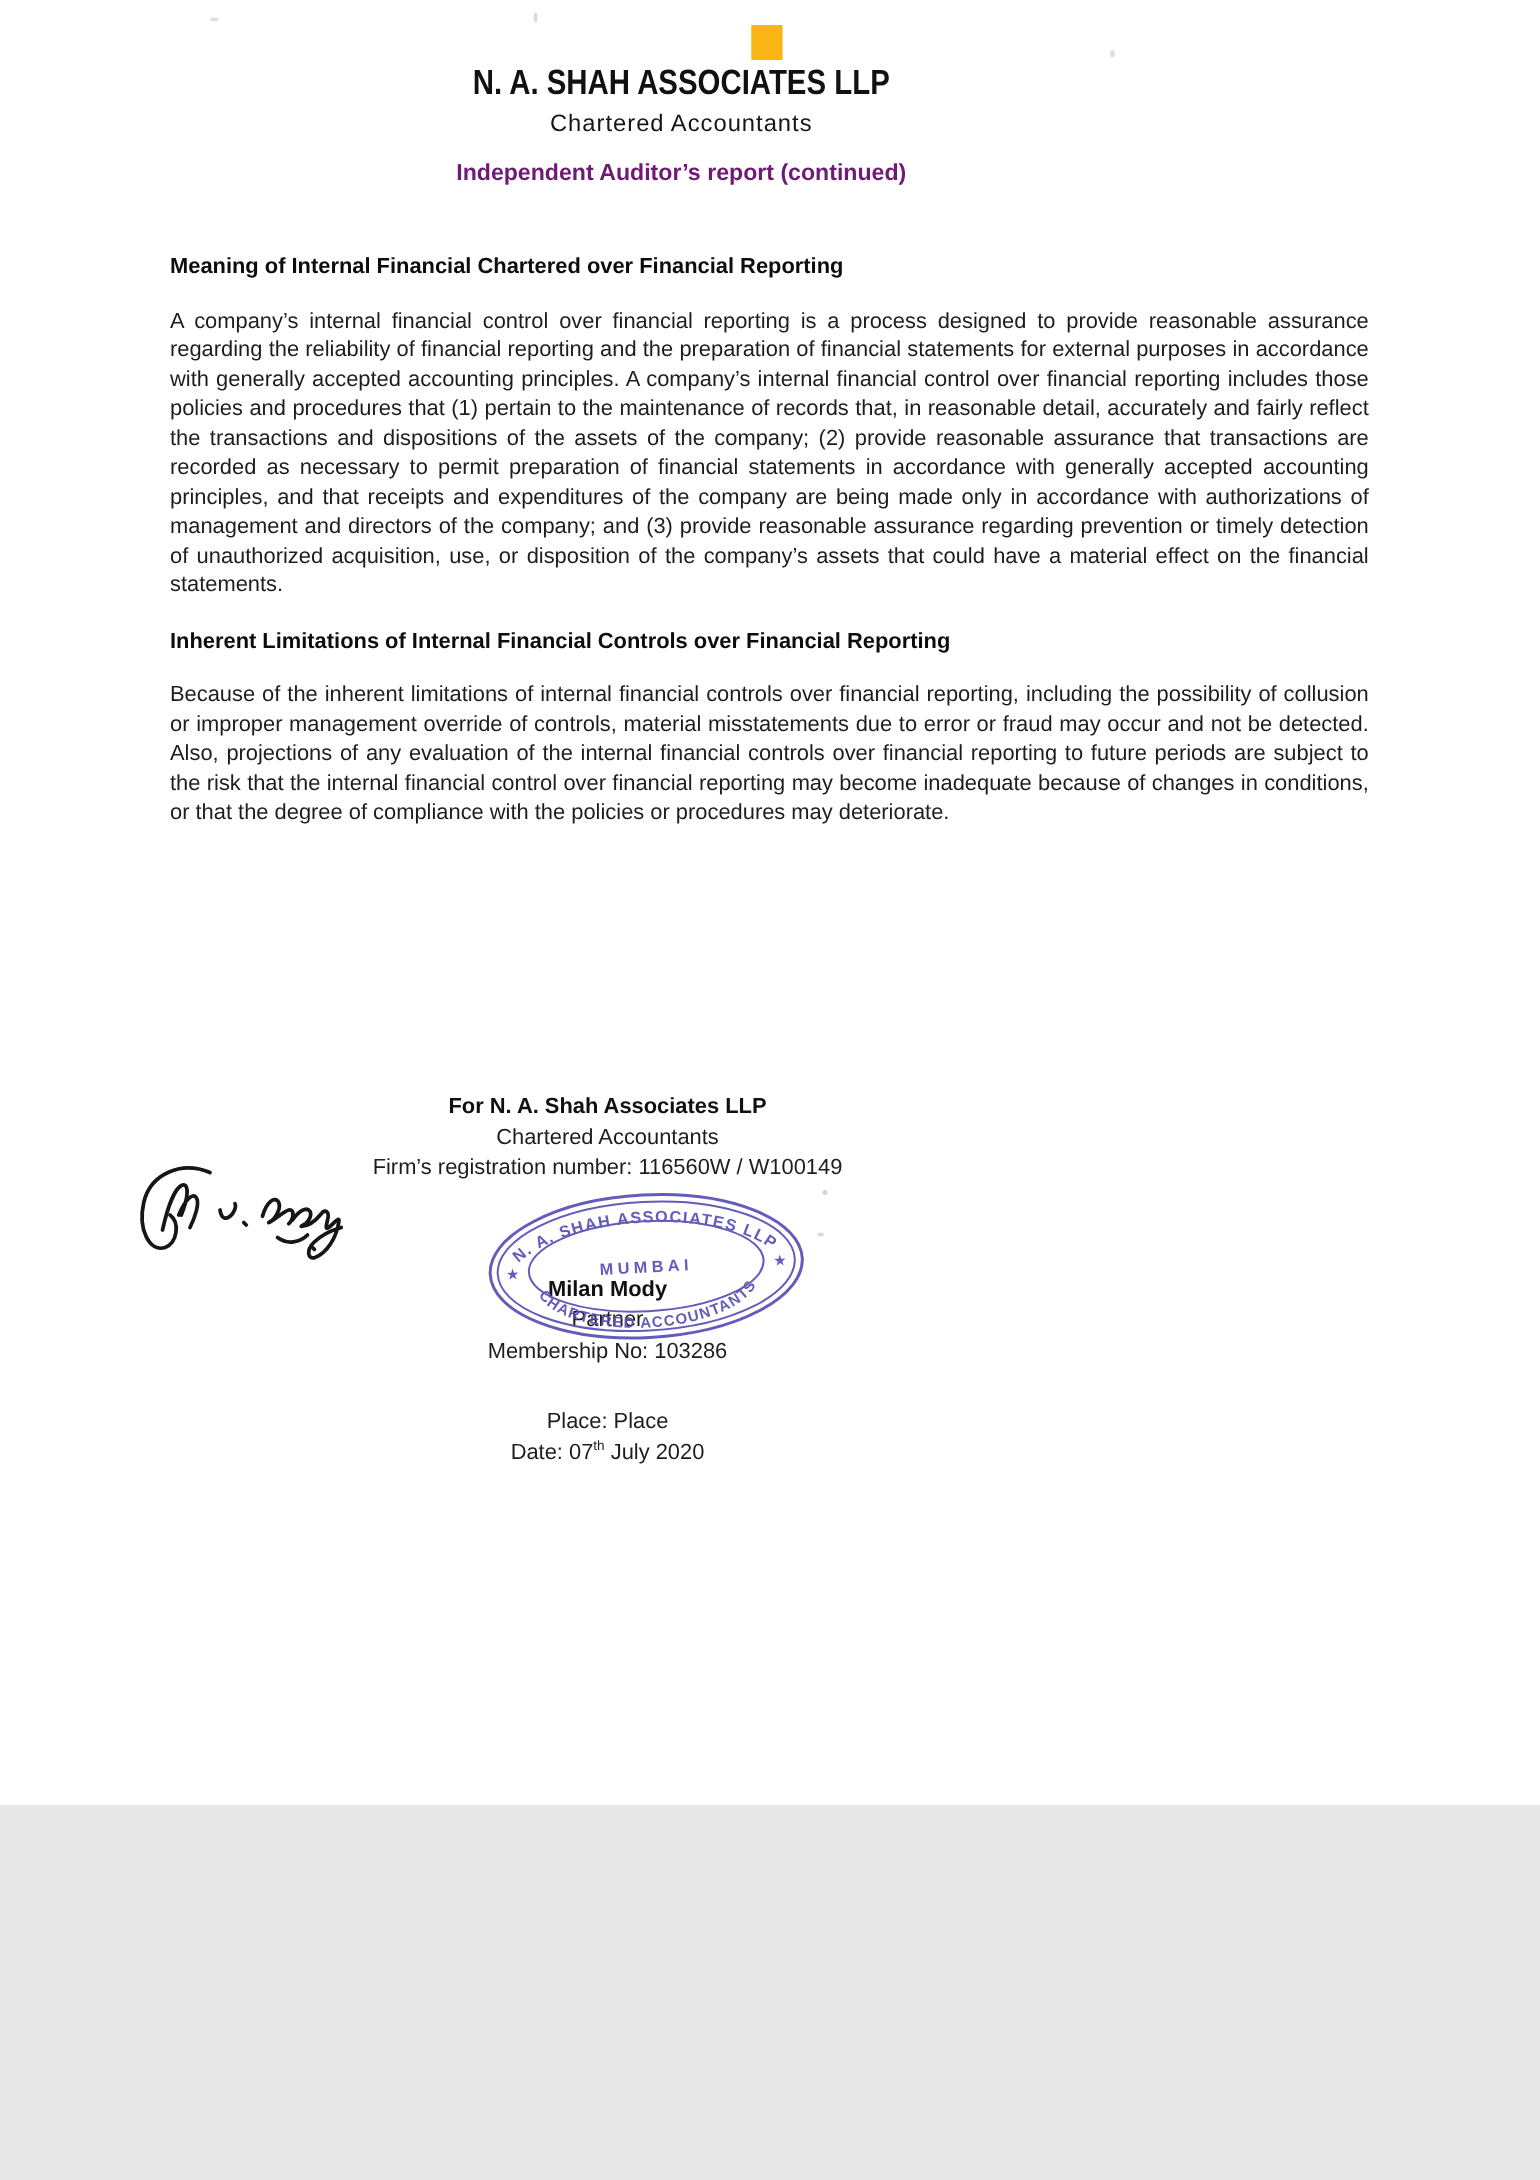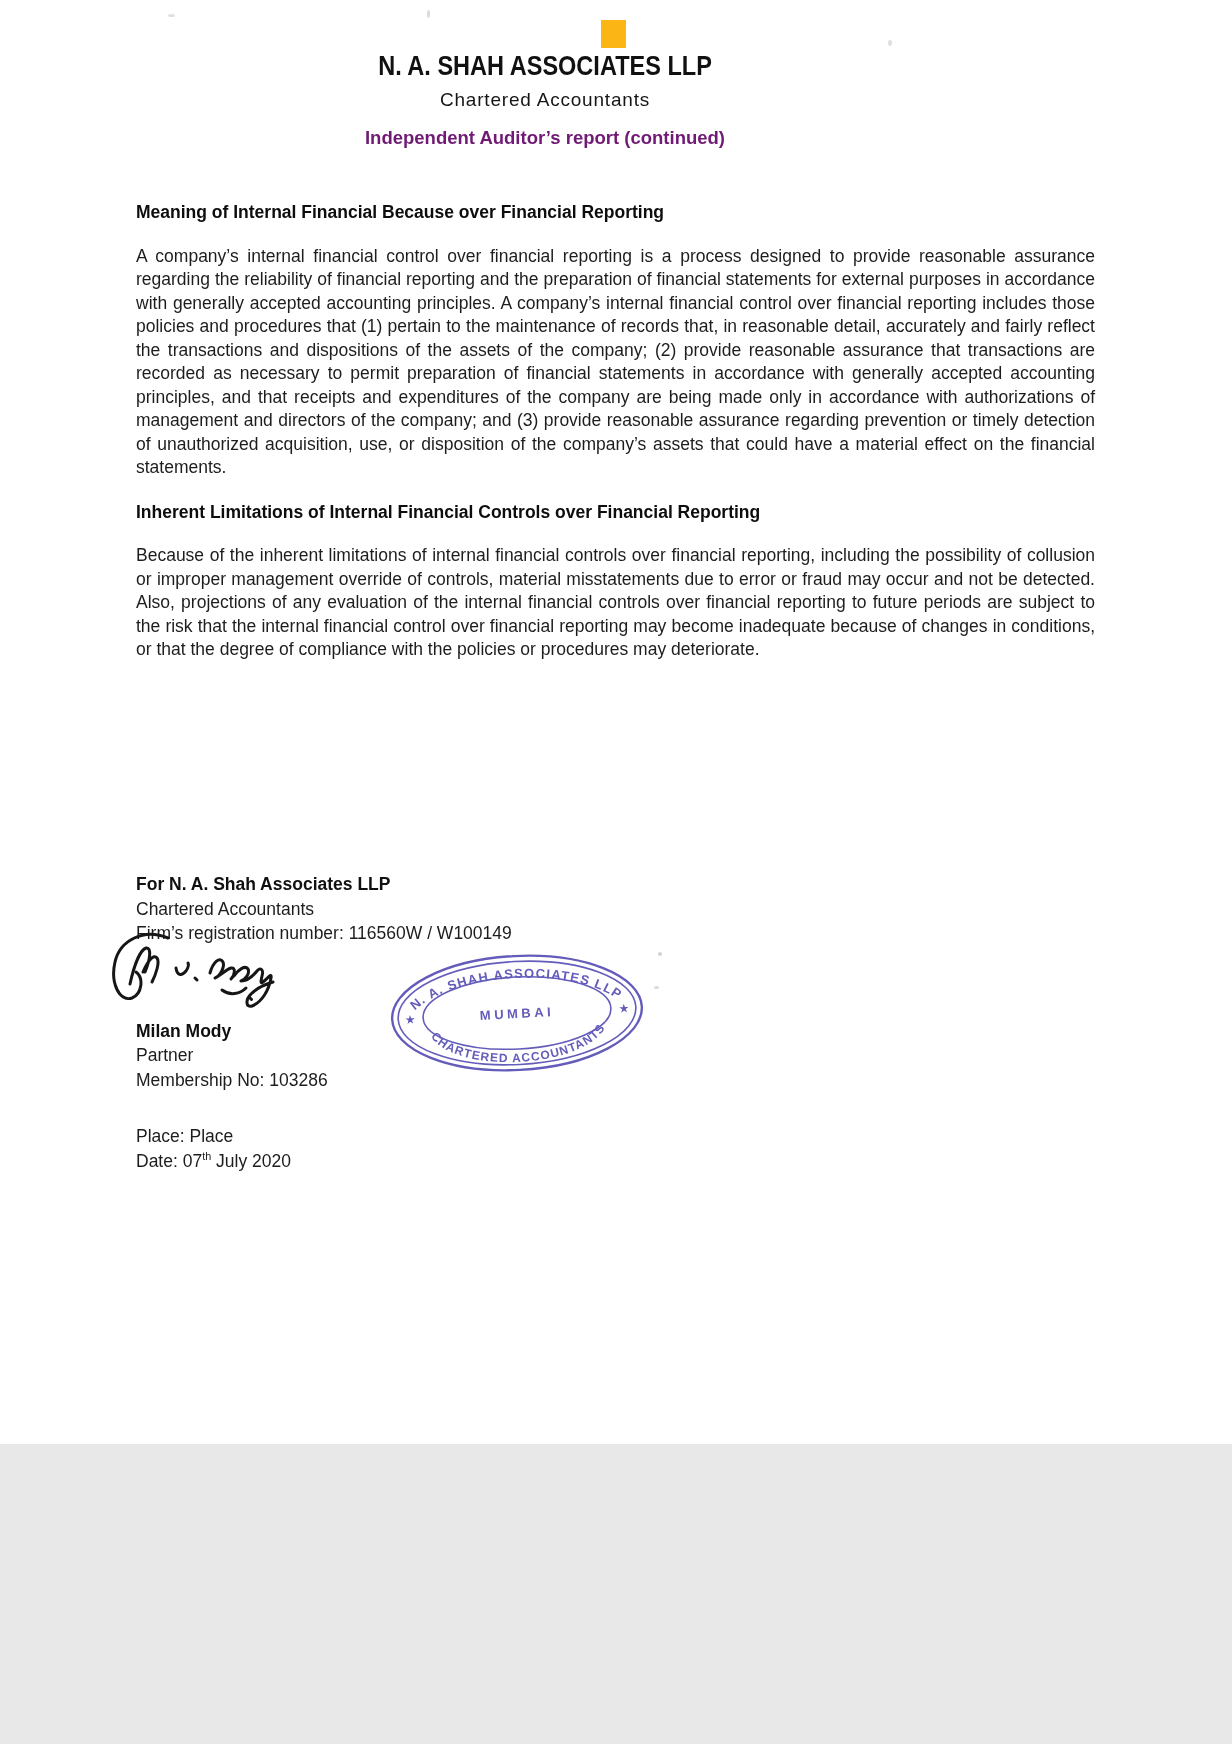--- a/index.html
+++ b/index.html
@@ -38,21 +38,21 @@
   }
   .doc-body p{margin:0;}
   .section-heading{
     margin:21px 0 20px 0;font-size:17.5px;font-weight:bold;color:#0d0d0d;
     text-align:left;
   }
   .intro-para{margin-bottom:0;}
   
   .signoff{
     position:absolute;left:136px;top:872px;width:700px;
-    font-size:17.5px;line-height:24.5px;text-align:left;
+    font-size:17.5px;line-height:24.5px;text-align:center;
   }
   .signoff p{margin:0;}
   .bold-line{font-weight:bold;color:#101010;}
   .sig-zone{position:relative;height:73px;}
   .signature-svg{position:absolute;left:-26px;top:-20px;}
   .stamp-svg{
     position:absolute;left:252px;top:6px;
     transform:rotate(-3deg);opacity:0.94;
   }
   .gap-block{height:32px;}
@@ -74,21 +74,21 @@
   <div class="logo-square" style="background: rgb(251, 182, 21);"></div>
 
   <header class="letterhead">
     <h1 class="firm-name">N. A. SHAH ASSOCIATES LLP</h1>
     <div class="firm-subtitle">Chartered Accountants</div>
     <h2 class="report-title">Independent Auditor’s report (continued)</h2>
   </header>
 
   <main class="doc-body">
 
-    <h3 class="section-heading">Meaning of Internal Financial Because over Financial Reporting</h3>
+    <h3 class="section-heading">Meaning of Internal Financial Chartered over Financial Reporting</h3>
     <p>A company’s internal financial control over financial reporting is a process designed to provide reasonable assurance regarding the reliability of financial reporting and the preparation of financial statements for external purposes in accordance with generally accepted accounting principles. A company’s internal financial control over financial reporting includes those policies and procedures that (1) pertain to the maintenance of records that, in reasonable detail, accurately and fairly reflect the transactions and dispositions of the assets of the company; (2) provide reasonable assurance that transactions are recorded as necessary to permit preparation of financial statements in accordance with generally accepted accounting principles, and that receipts and expenditures of the company are being made only in accordance with authorizations of management and directors of the company; and (3) provide reasonable assurance regarding prevention or timely detection of unauthorized acquisition, use, or disposition of the company’s assets that could have a material effect on the financial statements.</p>
 
     <h3 class="section-heading">Inherent Limitations of Internal Financial Controls over Financial Reporting</h3>
     <p>Because of the inherent limitations of internal financial controls over financial reporting, including the possibility of collusion or improper management override of controls, material misstatements due to error or fraud may occur and not be detected. Also, projections of any evaluation of the internal financial controls over financial reporting to future periods are subject to the risk that the internal financial control over financial reporting may become inadequate because of changes in conditions, or that the degree of compliance with the policies or procedures may deteriorate.</p>
   </main>
 
   <section class="signoff">
     <p class="bold-line">For N. A. Shah Associates LLP</p>
     <p>Chartered Accountants</p>
     <p>Firm’s registration number: 116560W / W100149</p>

